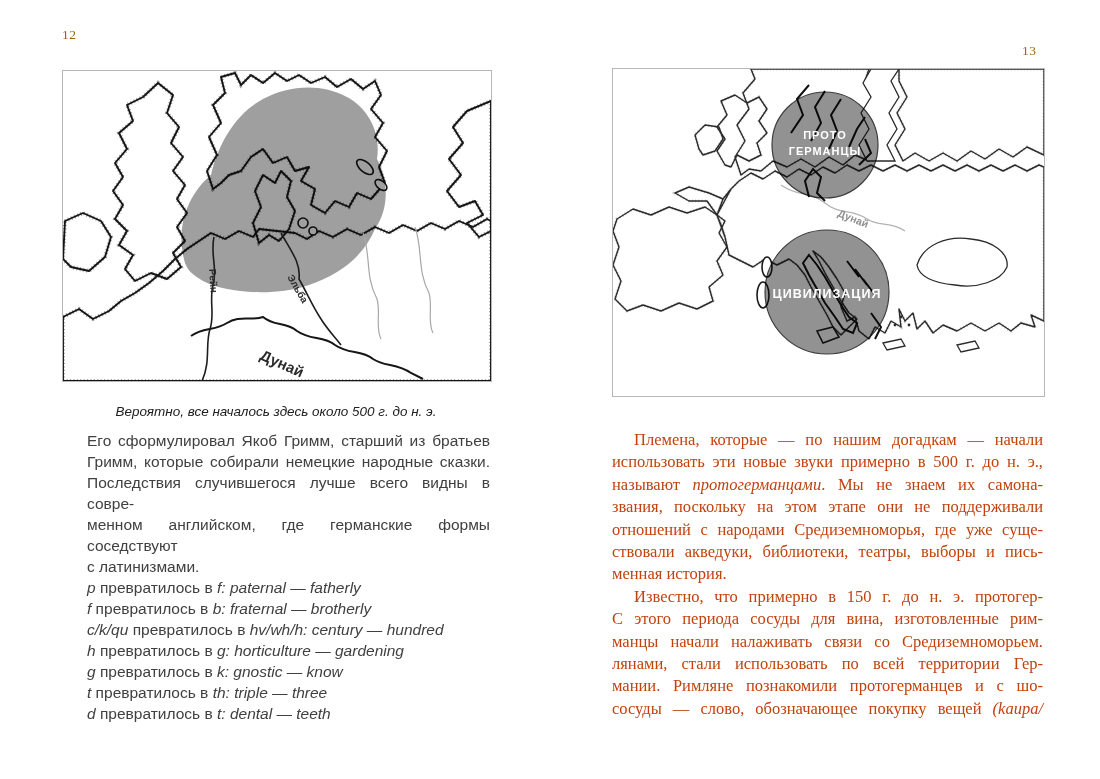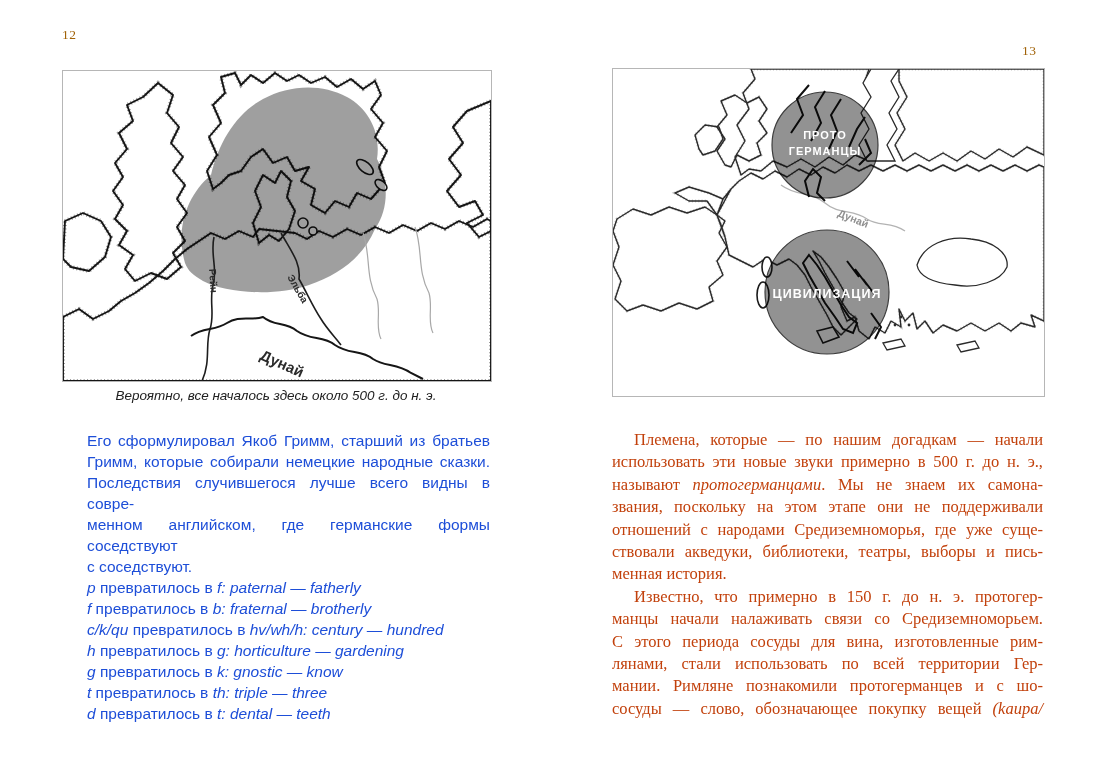--- a/index.html
+++ b/index.html
@@ -8,23 +8,23 @@
     background:#ffffff;color:#1c1c1c;
     font-family:"Liberation Sans", sans-serif;
   }
   .abs{position:absolute}
   .pagenum{
     font-family:"Liberation Serif","DejaVu Serif",serif;
     font-size:13.5px;color:#a16207;letter-spacing:.6px;
   }
   svg.mapfig{border:1px solid #b6b6b6;background:#fff;display:block}
   .caption{
-    font-style:italic;font-size:13.5px;color:#212121;text-align:center;
-  }
-  .sansblock{font-size:15.5px;line-height:21px;color:#1d4ed8}
+    font-style:italic;font-size:13.5px;color:#212121;text-align:center;margin-top:16px;
+  }
+  .sansblock{font-size:15.5px;line-height:21px;color:#404040}
   .serifblock{
     font-family:"Liberation Serif","DejaVu Serif",serif;
     font-size:16.5px;line-height:22.4px;color:#c2410c;
   }
   .tline{text-align:justify;text-align-last:justify;white-space:normal}
   .tline.last{text-align-last:left}
   .tline.ind{text-indent:22px}
   .plainline{text-align:left}
   .it{font-style:italic}
   svg text{font-family:"Liberation Sans", sans-serif}
@@ -95,21 +95,21 @@
   </svg>
 
   <div class="abs caption" style="left:62px;top:388px;width:428px">Вероятно, все началось здесь около 500 г. до н. э.</div>
 
   <div class="abs sansblock" style="left:87px;top:430px;width:403px">
     <div>
         <div class="tline">Его сформулировал Якоб Гримм, старший из братьев</div>
         <div class="tline">Гримм, которые собирали немецкие народные сказки.</div>
         <div class="tline">Последствия случившегося лучше всего видны в совре-</div>
         <div class="tline">менном английском, где германские формы соседствуют</div>
-        <div class="tline last"><span>с соседствуют.</span></div>
+        <div class="tline last"><span>с латинизмами.</span></div>
       </div>
     <div>
         <div class="plainline"><span class="it">p</span><span> превратилось в </span><span class="it">f: paternal — fatherly</span></div>
         <div class="plainline"><span class="it">f</span><span> превратилось в </span><span class="it">b: fraternal — brotherly</span></div>
         <div class="plainline"><span class="it">c/k/qu</span><span> превратилось в </span><span class="it">hv/wh/h: century — hundred</span></div>
         <div class="plainline"><span class="it">h</span><span> превратилось в </span><span class="it">g: horticulture — gardening</span></div>
         <div class="plainline"><span class="it">g</span><span> превратилось в </span><span class="it">k: gnostic — know</span></div>
         <div class="plainline"><span class="it">t</span><span> превратилось в </span><span class="it">th: triple — three</span></div>
         <div class="plainline"><span class="it">d</span><span> превратилось в </span><span class="it">t: dental — teeth</span></div>
       </div>
@@ -198,21 +198,21 @@
         <div class="tline ind">Племена, которые — по нашим догадкам — начали</div>
         <div class="tline">использовать эти новые звуки примерно в 500 г. до н. э.,</div>
         <div class="tline"><span>называют </span><span class="it">протогерманцами</span><span>. Мы не знаем их самона-</span></div>
         <div class="tline">звания, поскольку на этом этапе они не поддерживали</div>
         <div class="tline">отношений с народами Средиземноморья, где уже суще-</div>
         <div class="tline">ствовали акведуки, библиотеки, театры, выборы и пись-</div>
         <div class="tline last"><span>менная история.</span></div>
       </div>
     <div>
         <div class="tline ind">Известно, что примерно в 150 г. до н. э. протогер-</div>
+        <div class="tline">С этого периода сосуды для вина, изготовленные рим-</div>
         <div class="tline">манцы начали налаживать связи со Средиземноморьем.</div>
-        <div class="tline">С этого периода сосуды для вина, изготовленные рим-</div>
         <div class="tline">лянами, стали использовать по всей территории Гер-</div>
         <div class="tline">мании. Римляне познакомили протогерманцев и с шо-</div>
         <div class="tline"><span>сосуды — слово, обозначающее покупку вещей </span><span class="it">(kaupa/</span></div>
       </div>
   </div>
 
 </div>
 
 </body></html>

